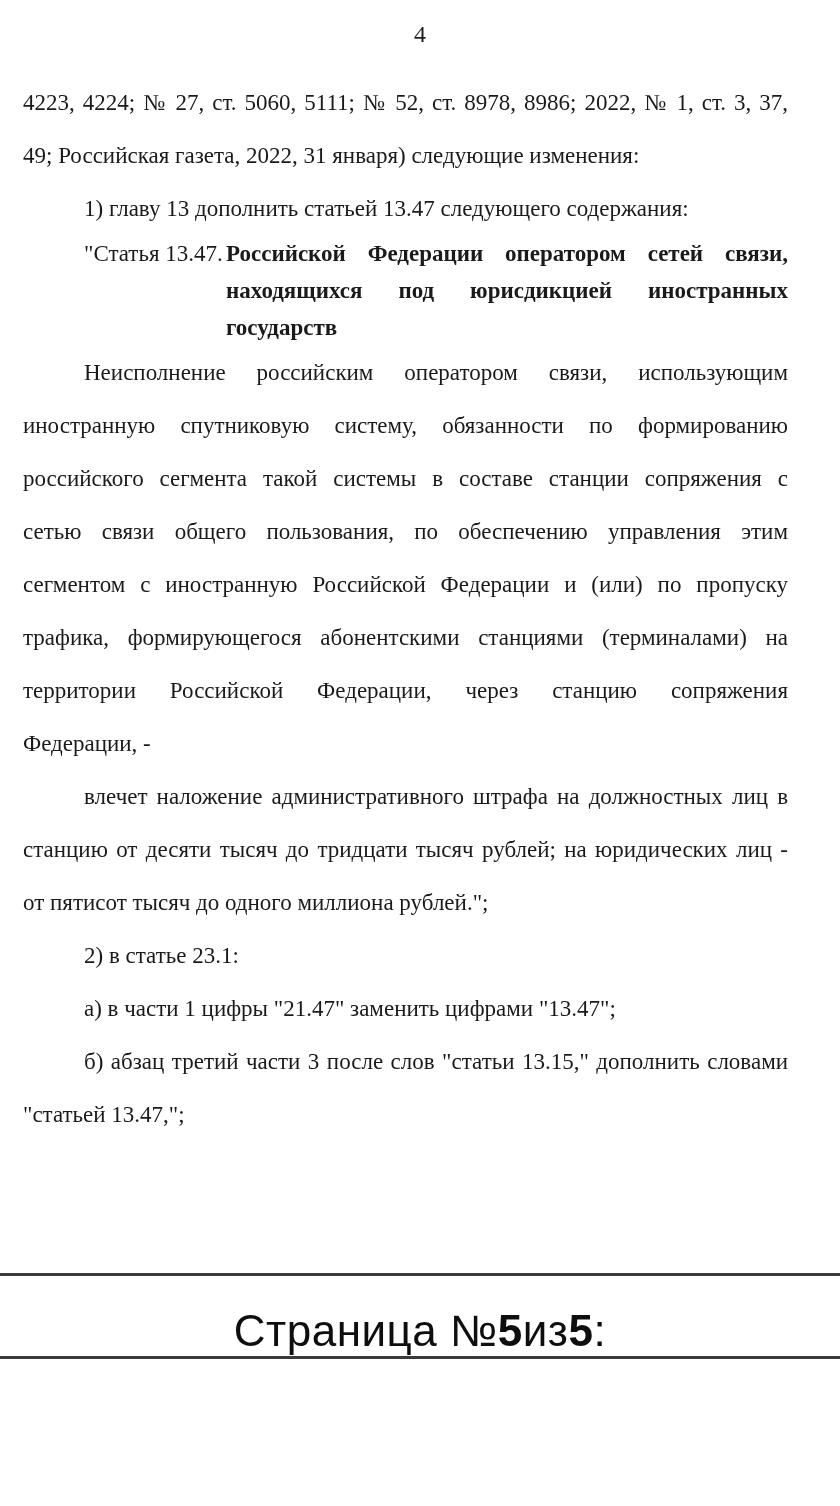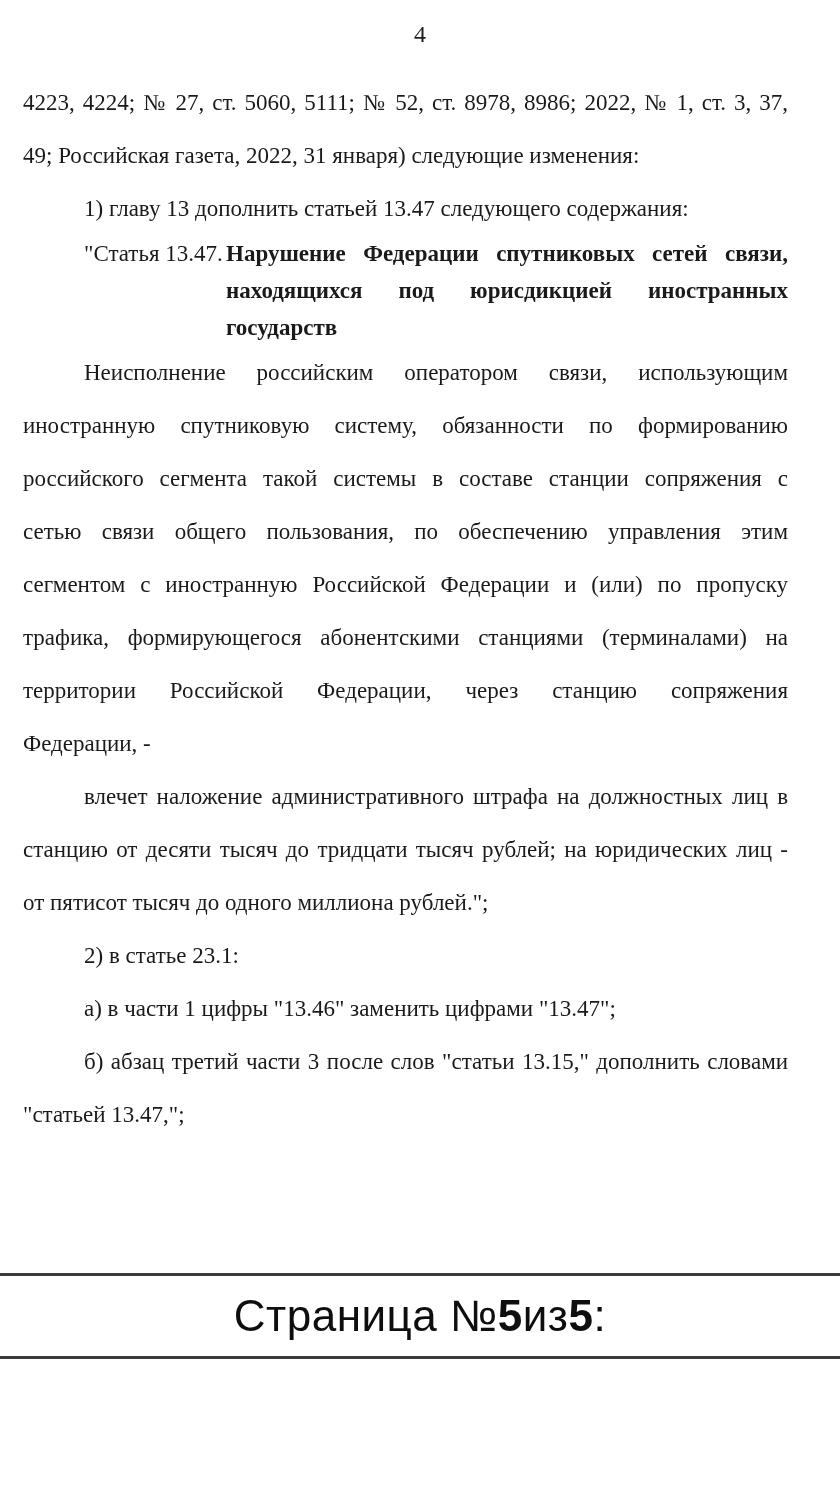--- a/index.html
+++ b/index.html
@@ -55,21 +55,21 @@
     text-align: justify;
     text-align-last: justify;
     -moz-text-align-last: justify;
   }
   .footer {
     margin-top: 132px;
     height: 86px;
     border-top: 3px solid #3b3b3b;
     border-bottom: 3px solid #3b3b3b;
     display: flex;
-    align-items: center;
+    align-items: flex-end;
     justify-content: center;
     font-family: "Liberation Sans", sans-serif;
     font-size: 44px;
     color: #0e0e0e;
     letter-spacing: 0.5px;
   }
   .footer b { font-weight: 700; }
 </style>
 </head>
 <body>
@@ -81,21 +81,21 @@
   <div>
     <div class="line j">4223, 4224; № 27, ст. 5060, 5111; № 52, ст. 8978, 8986; 2022, № 1, ст. 3, 37,</div>
     <div class="line">49; Российская газета, 2022, 31 января) следующие изменения:</div>
   </div>
 
   <div class="line ind">1) главу 13 дополнить статьей 13.47 следующего содержания:</div>
 
   <div class="article">
     <div class="article-label">"Статья 13.47.</div>
     <div class="article-title">
-      <div class="hline j">Нарушение Федерации спутниковых сетей связи,</div>
+      <div class="hline j">Российской Федерации оператором сетей связи,</div>
       <div class="hline j">находящихся под юрисдикцией иностранных</div>
       <div class="hline">государств</div>
     </div>
   </div>
 
   <div>
     <div class="line j ind">Неисполнение российским оператором связи, использующим</div>
     <div class="line j">иностранную спутниковую систему, обязанности по формированию</div>
     <div class="line j">российского сегмента такой системы в составе станции сопряжения с</div>
     <div class="line j">сетью связи общего пользования, по обеспечению управления этим</div>
@@ -106,21 +106,21 @@
   </div>
 
   <div>
     <div class="line j ind">влечет наложение административного штрафа на должностных лиц в</div>
     <div class="line j">станцию от десяти тысяч до тридцати тысяч рублей; на юридических лиц -</div>
     <div class="line">от пятисот тысяч до одного миллиона рублей.";</div>
   </div>
 
   <div class="line ind">2) в статье 23.1:</div>
 
-  <div class="line ind">а) в части 1 цифры "13.46" заменить цифрами "13.47";</div>
+  <div class="line ind">а) в части 1 цифры "21.47" заменить цифрами "13.47";</div>
 
   <div>
     <div class="line j ind">б) абзац третий части 3 после слов "статьи 13.15," дополнить словами</div>
     <div class="line">"статьей 13.47,";</div>
   </div>
 
 </div>
 
 <div class="footer">
   <span>Страница №</span>

